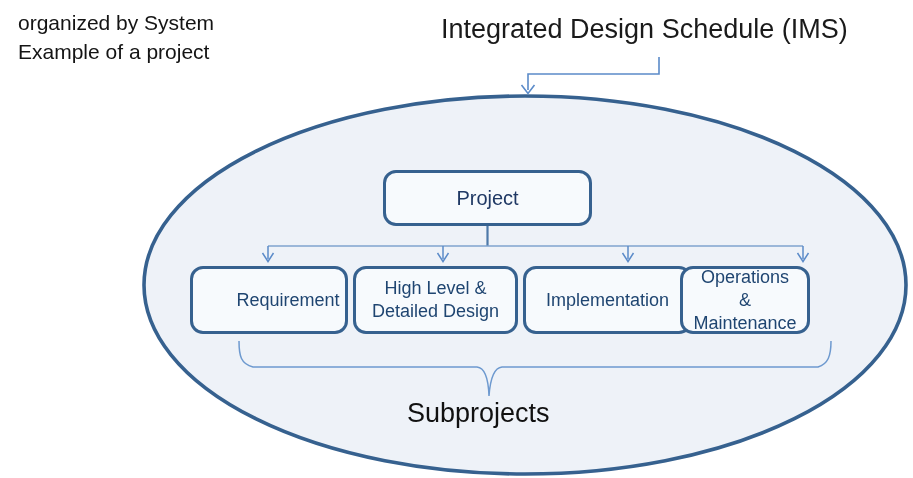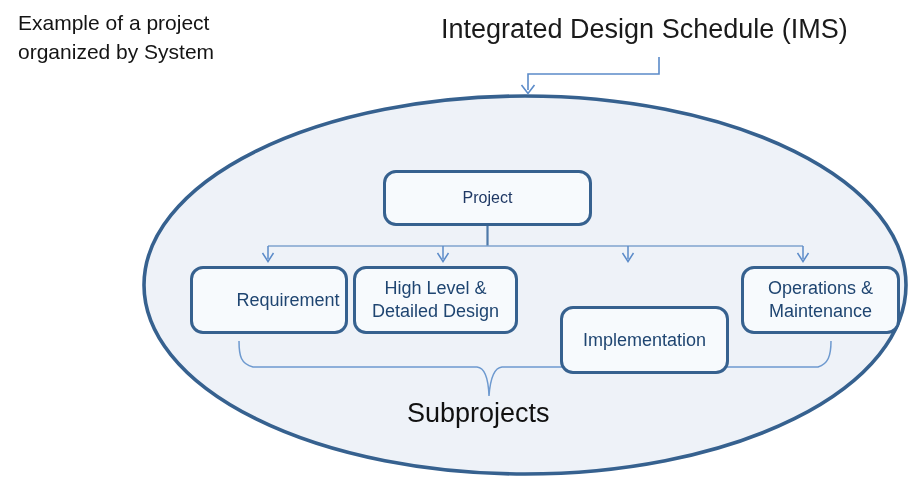--- a/index.html
+++ b/index.html
@@ -15,27 +15,27 @@
   .title{
     position:absolute;left:441px;top:14px;width:472px;
     font-size:27px;color:#1a1a1a;white-space:nowrap;
   }
   .node{
     position:absolute;box-sizing:border-box;
     border:3px solid #36618F;border-radius:13px;background:#F7FAFD;
     display:flex;align-items:center;justify-content:center;text-align:center;
   }
   .root-node{left:383px;top:170px;width:209px;height:56px;}
-  .root-node .lbl{font-size:16px;color:#1F3864;}
+  .root-node .lbl{font-size:20px;color:#1F3864;}
   .child-node{top:266px;height:68px;padding:0 10px;}
   .child-node .lbl{font-size:18px;line-height:23px;color:#1F4571;}
   #node-requirement{left:190px;width:158px;padding-left:48px;}
   #node-design{left:353px;width:165px;justify-content:center;}
-  #node-implementation{left:560px;width:169px;margin-top:40px;}
-  #node-operations{left:741px;width:159px;}
+  #node-implementation{left:523px;width:169px;}
+  #node-operations{left:680px;width:130px;}
   .group-label{
     position:absolute;left:407px;top:398px;width:202px;text-align:left;
     font-size:27px;color:#111111;
   }
 </style>
 </head>
 <body>
 
 <div id="stage">
 
@@ -58,22 +58,22 @@
       <path d="M628 246 L628 259"></path>
         <path d="M622.5 253 L628 261.5 L633.5 253"></path>
       <path d="M803 246 L803 259"></path>
         <path d="M797.5 253 L803 261.5 L808.5 253"></path>
     </g>
 
     <path d="M239 341 C239 356 241 364 253 367 L477 367 Q488 368 489 396 Q491 368 502 367 L818 367 C828 364 831 356 831 341" fill="none" stroke="#6D99CF" stroke-width="1.5"></path>
   </svg>
 
   <div class="caption">
+    <div>organized by System</div>
     <div>Example of a project</div>
-    <div>organized by System</div>
   </div>
 
   <div class="title">Integrated Design Schedule (IMS)</div>
 
   <div class="node root-node">
     <span class="lbl">Project</span>
   </div>
 
   <div class="node child-node" id="node-requirement">
     <span class="lbl">Requirement</span>

